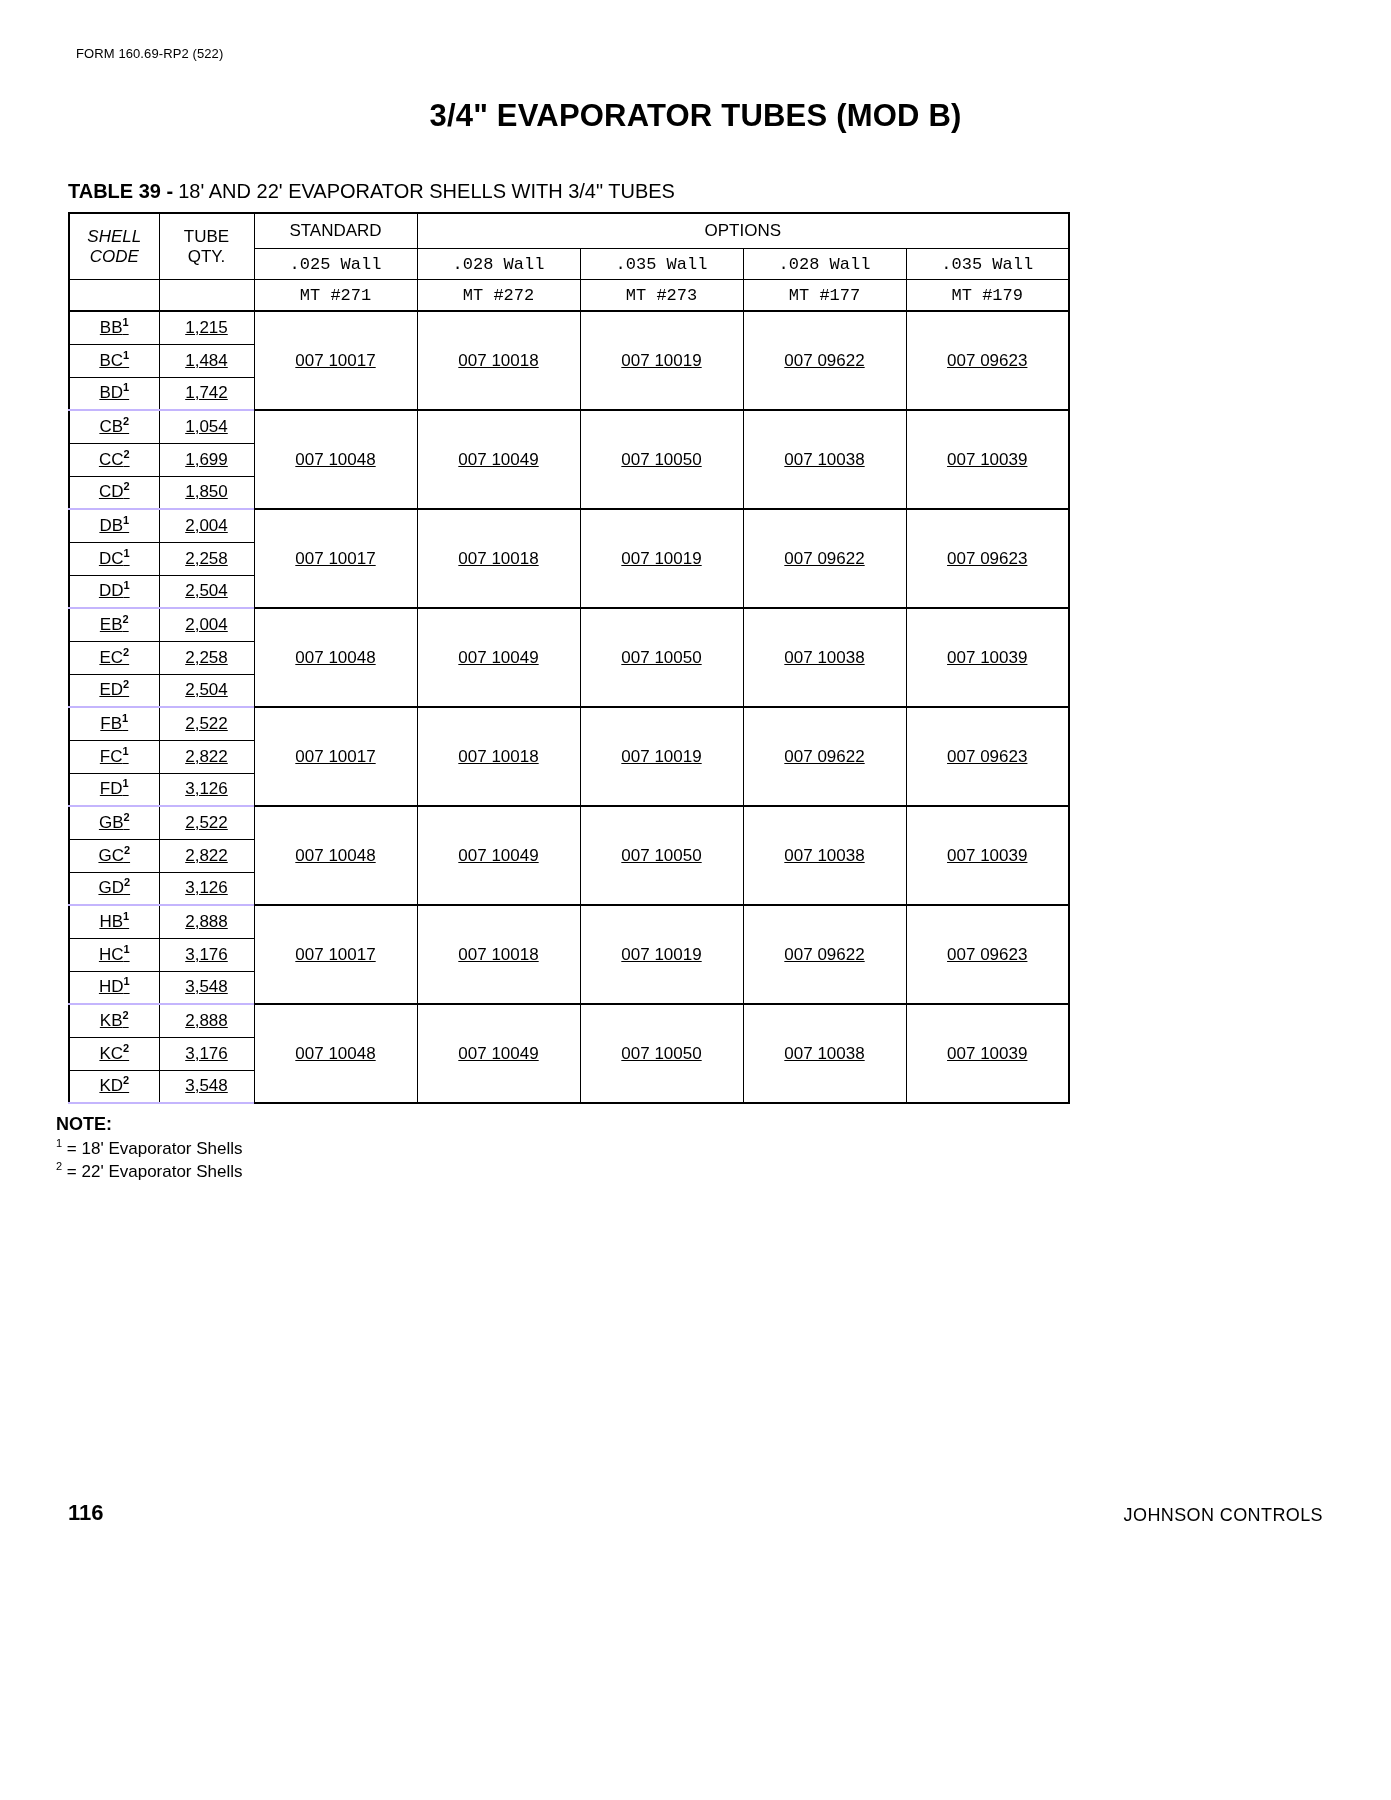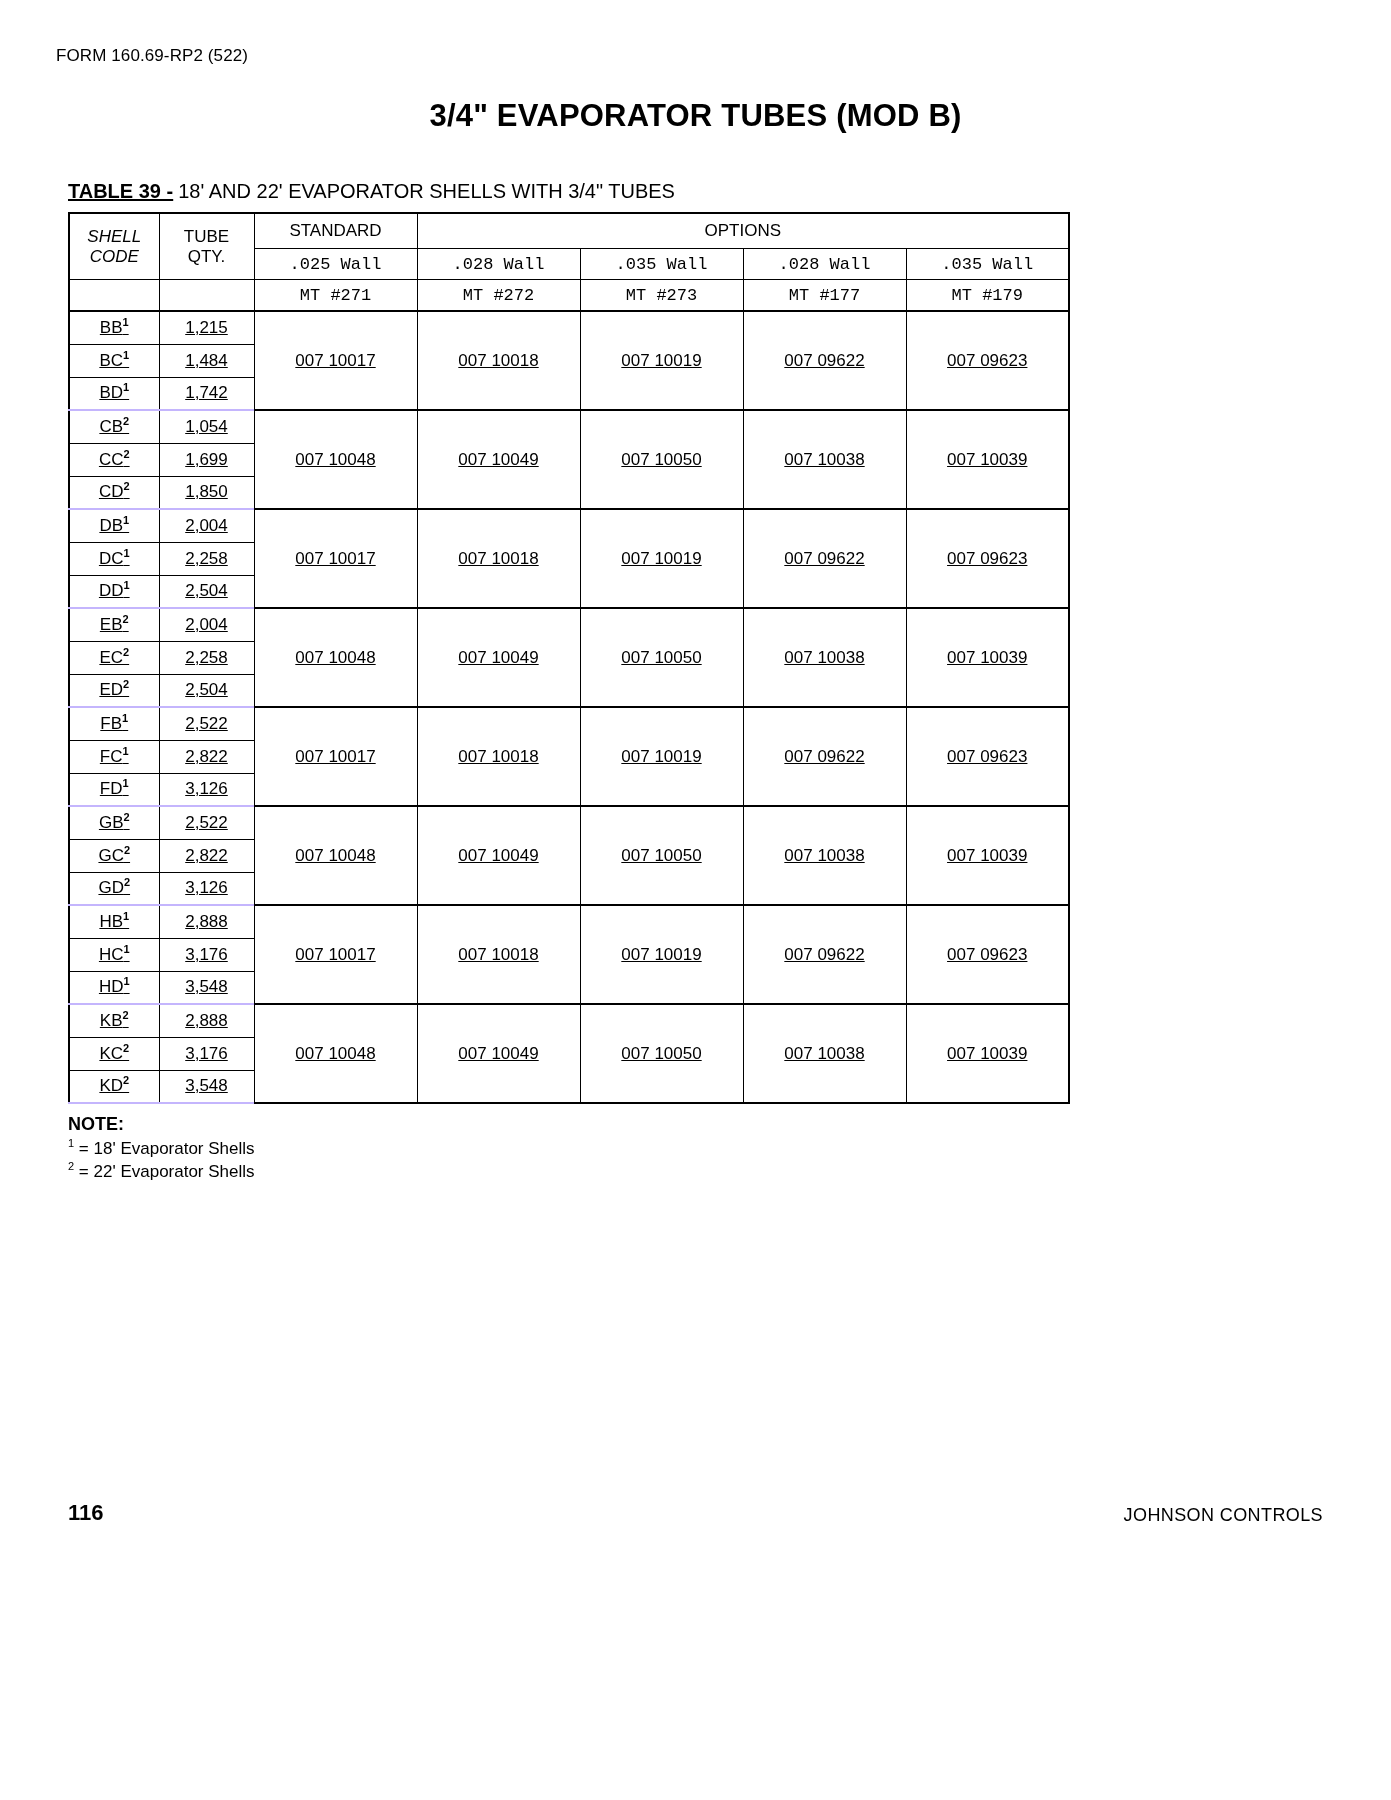--- a/index.html
+++ b/index.html
@@ -20,23 +20,23 @@
     position: absolute;
     left: 0; top: 0;
     width: 1391px;
     height: 1800px;
     box-sizing: border-box;
   }
 
   
   .form-code {
     position: absolute;
-    left: 56px;
+    left: 76px;
     top: 46px;
-    font-size: 17px;
+    font-size: 13px;
     letter-spacing: 0.1px;
     white-space: nowrap;
   }
 
   .page-title {
     position: absolute;
     left: 0;
     top: 98px;
     width: 1391px;
     text-align: center;
@@ -48,21 +48,20 @@
   
   .table-caption {
     position: absolute;
     left: 68px;
     top: 180px;
     font-size: 20px;
     white-space: nowrap;
   }
   .table-caption .tbl-num {
     font-weight: bold;
-    text-decoration: underline;
   }
   .table-caption .tbl-desc {
     font-weight: normal;
     margin-left: 5px;
   }
 
   
   .tbl-wrap {
     position: absolute;
     left: 68px;
@@ -125,21 +124,21 @@
   tr.group-end > td { border-bottom: 2px solid #c4b5fd; }
 
   td.col-shell { width: 90px; }
   td.col-qty   { width: 95px; }
   th.col-shell { width: 90px; font-style: italic; }
   th.col-qty   { width: 95px; margin-top: 26px; }
 
   
   .notes {
     position: absolute;
-    left: 68px;
+    left: 56px;
     top: 1112px;
     font-size: 17px;
     line-height: 1.38;
   }
   .notes .note-title {
     font-weight: bold;
     font-size: 18px;
   }
   .notes .note-line sup {
     font-size: 11px;

